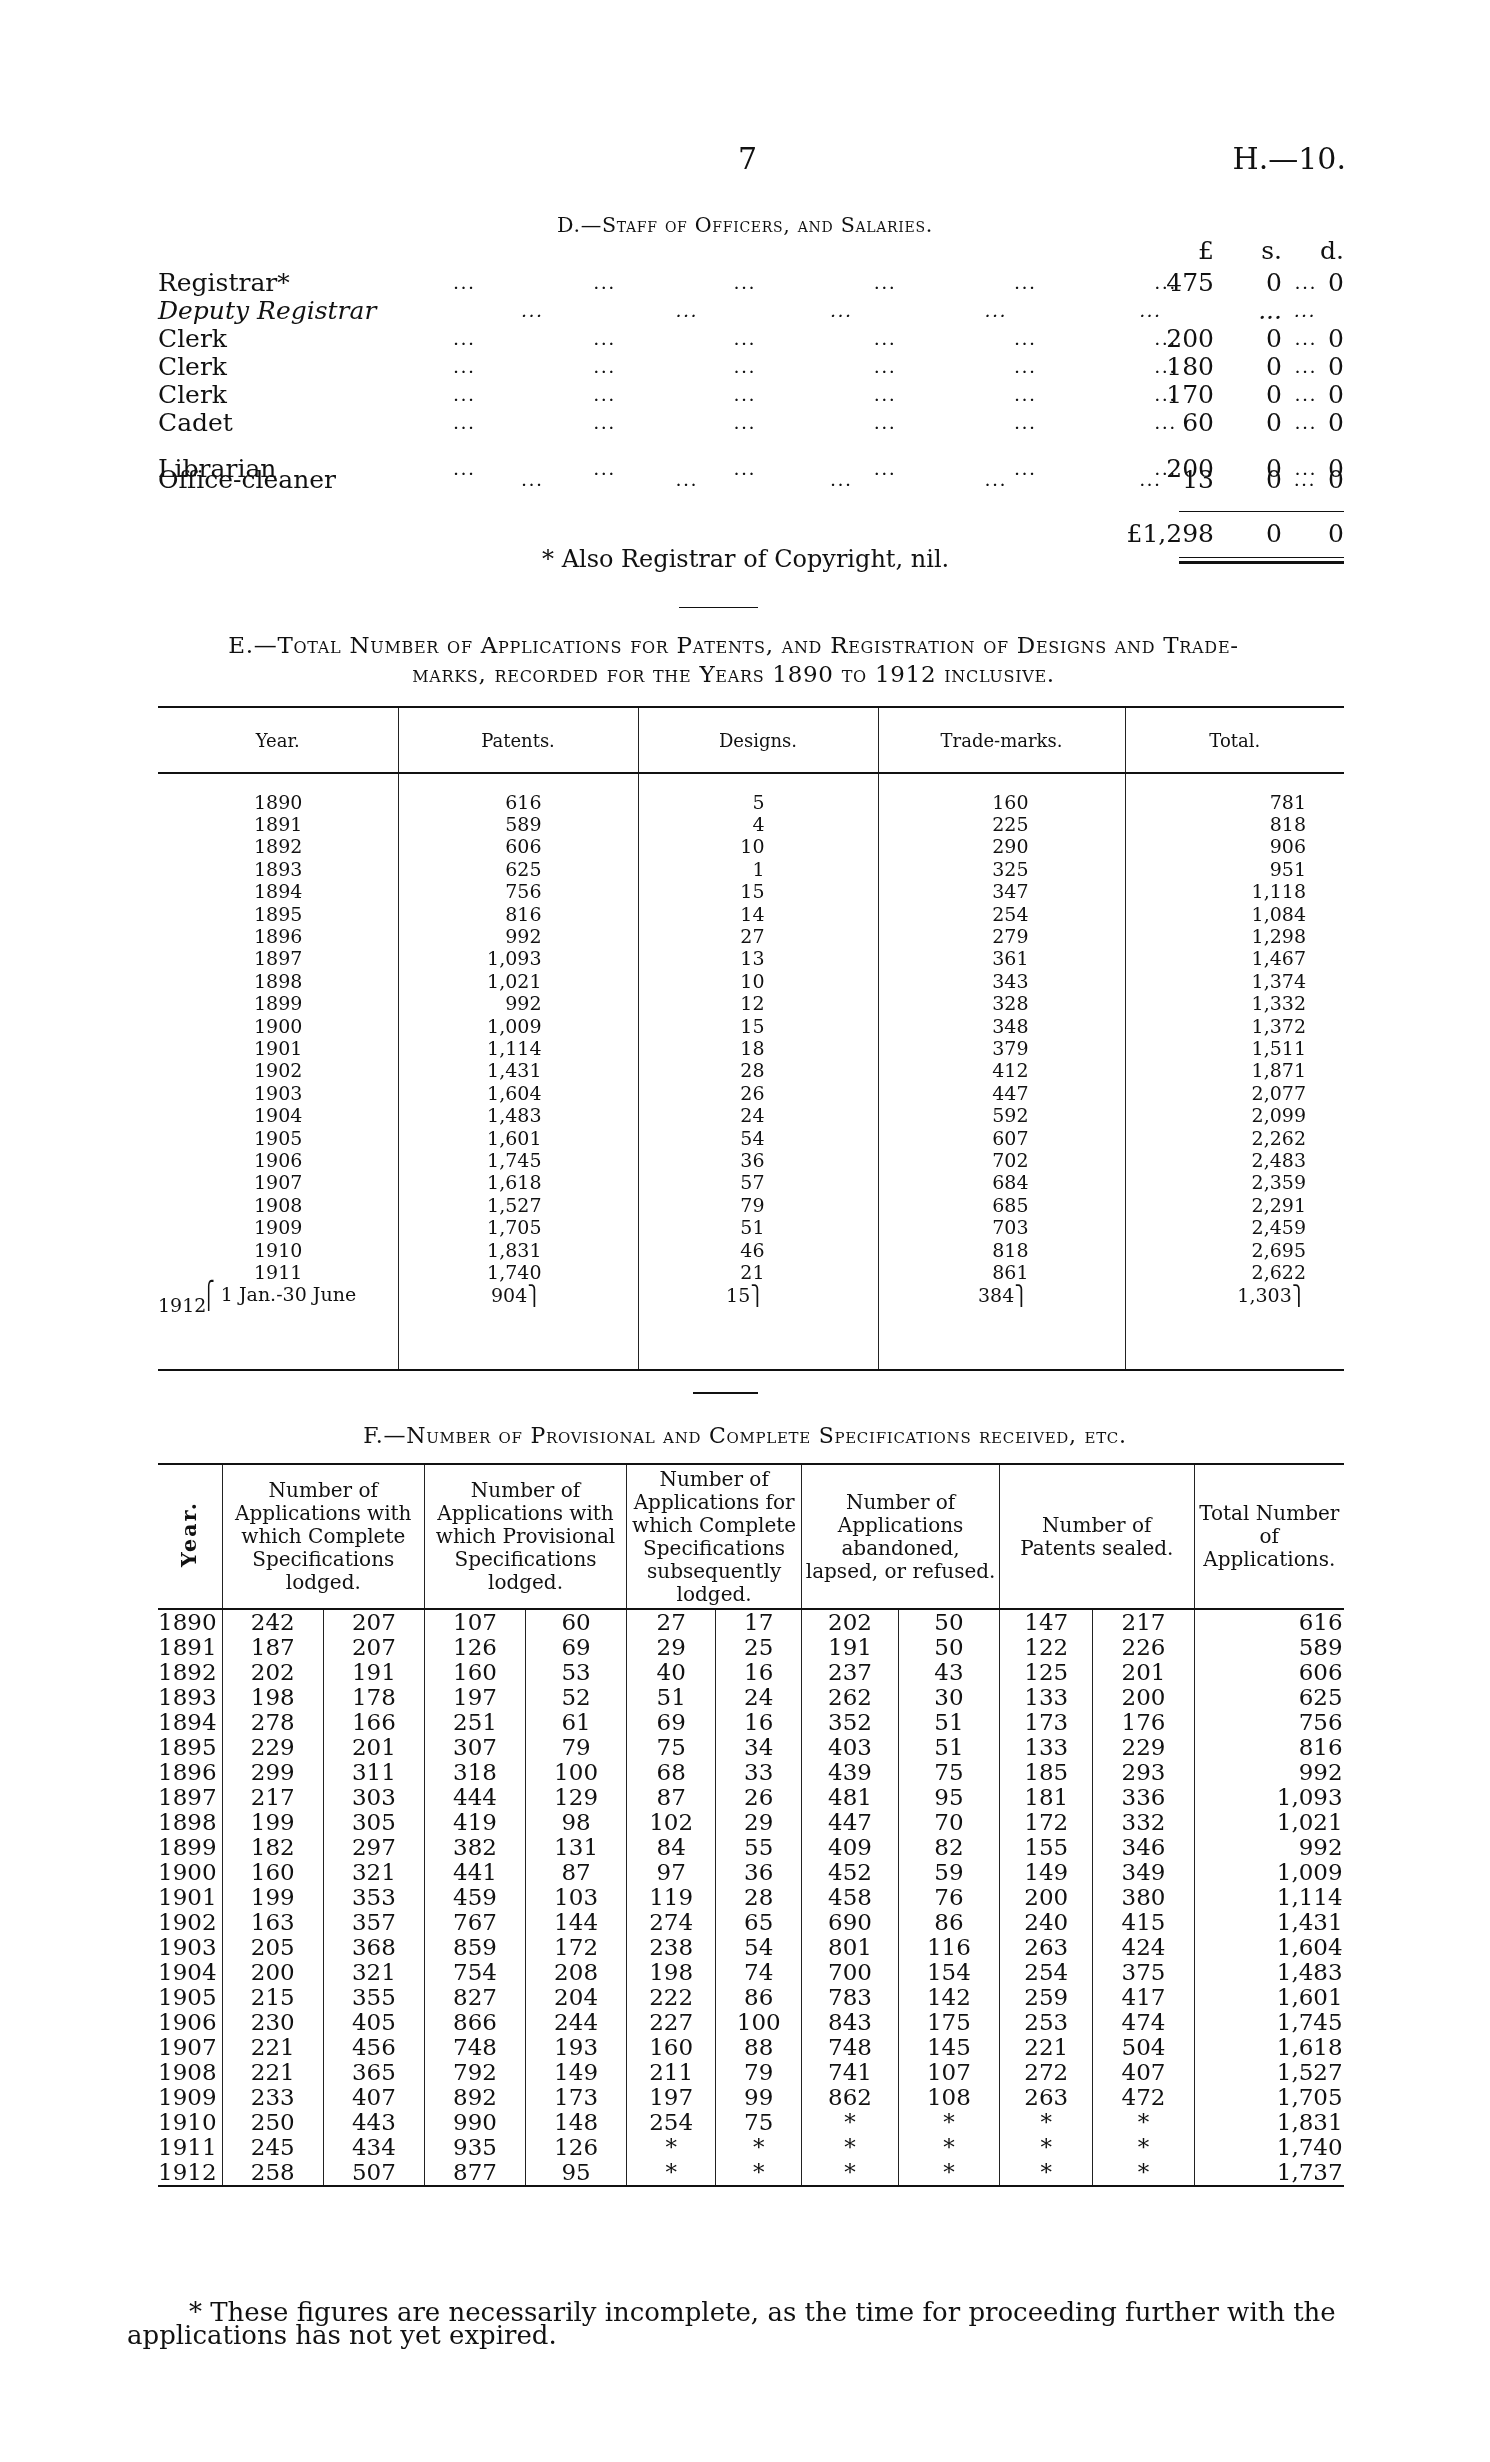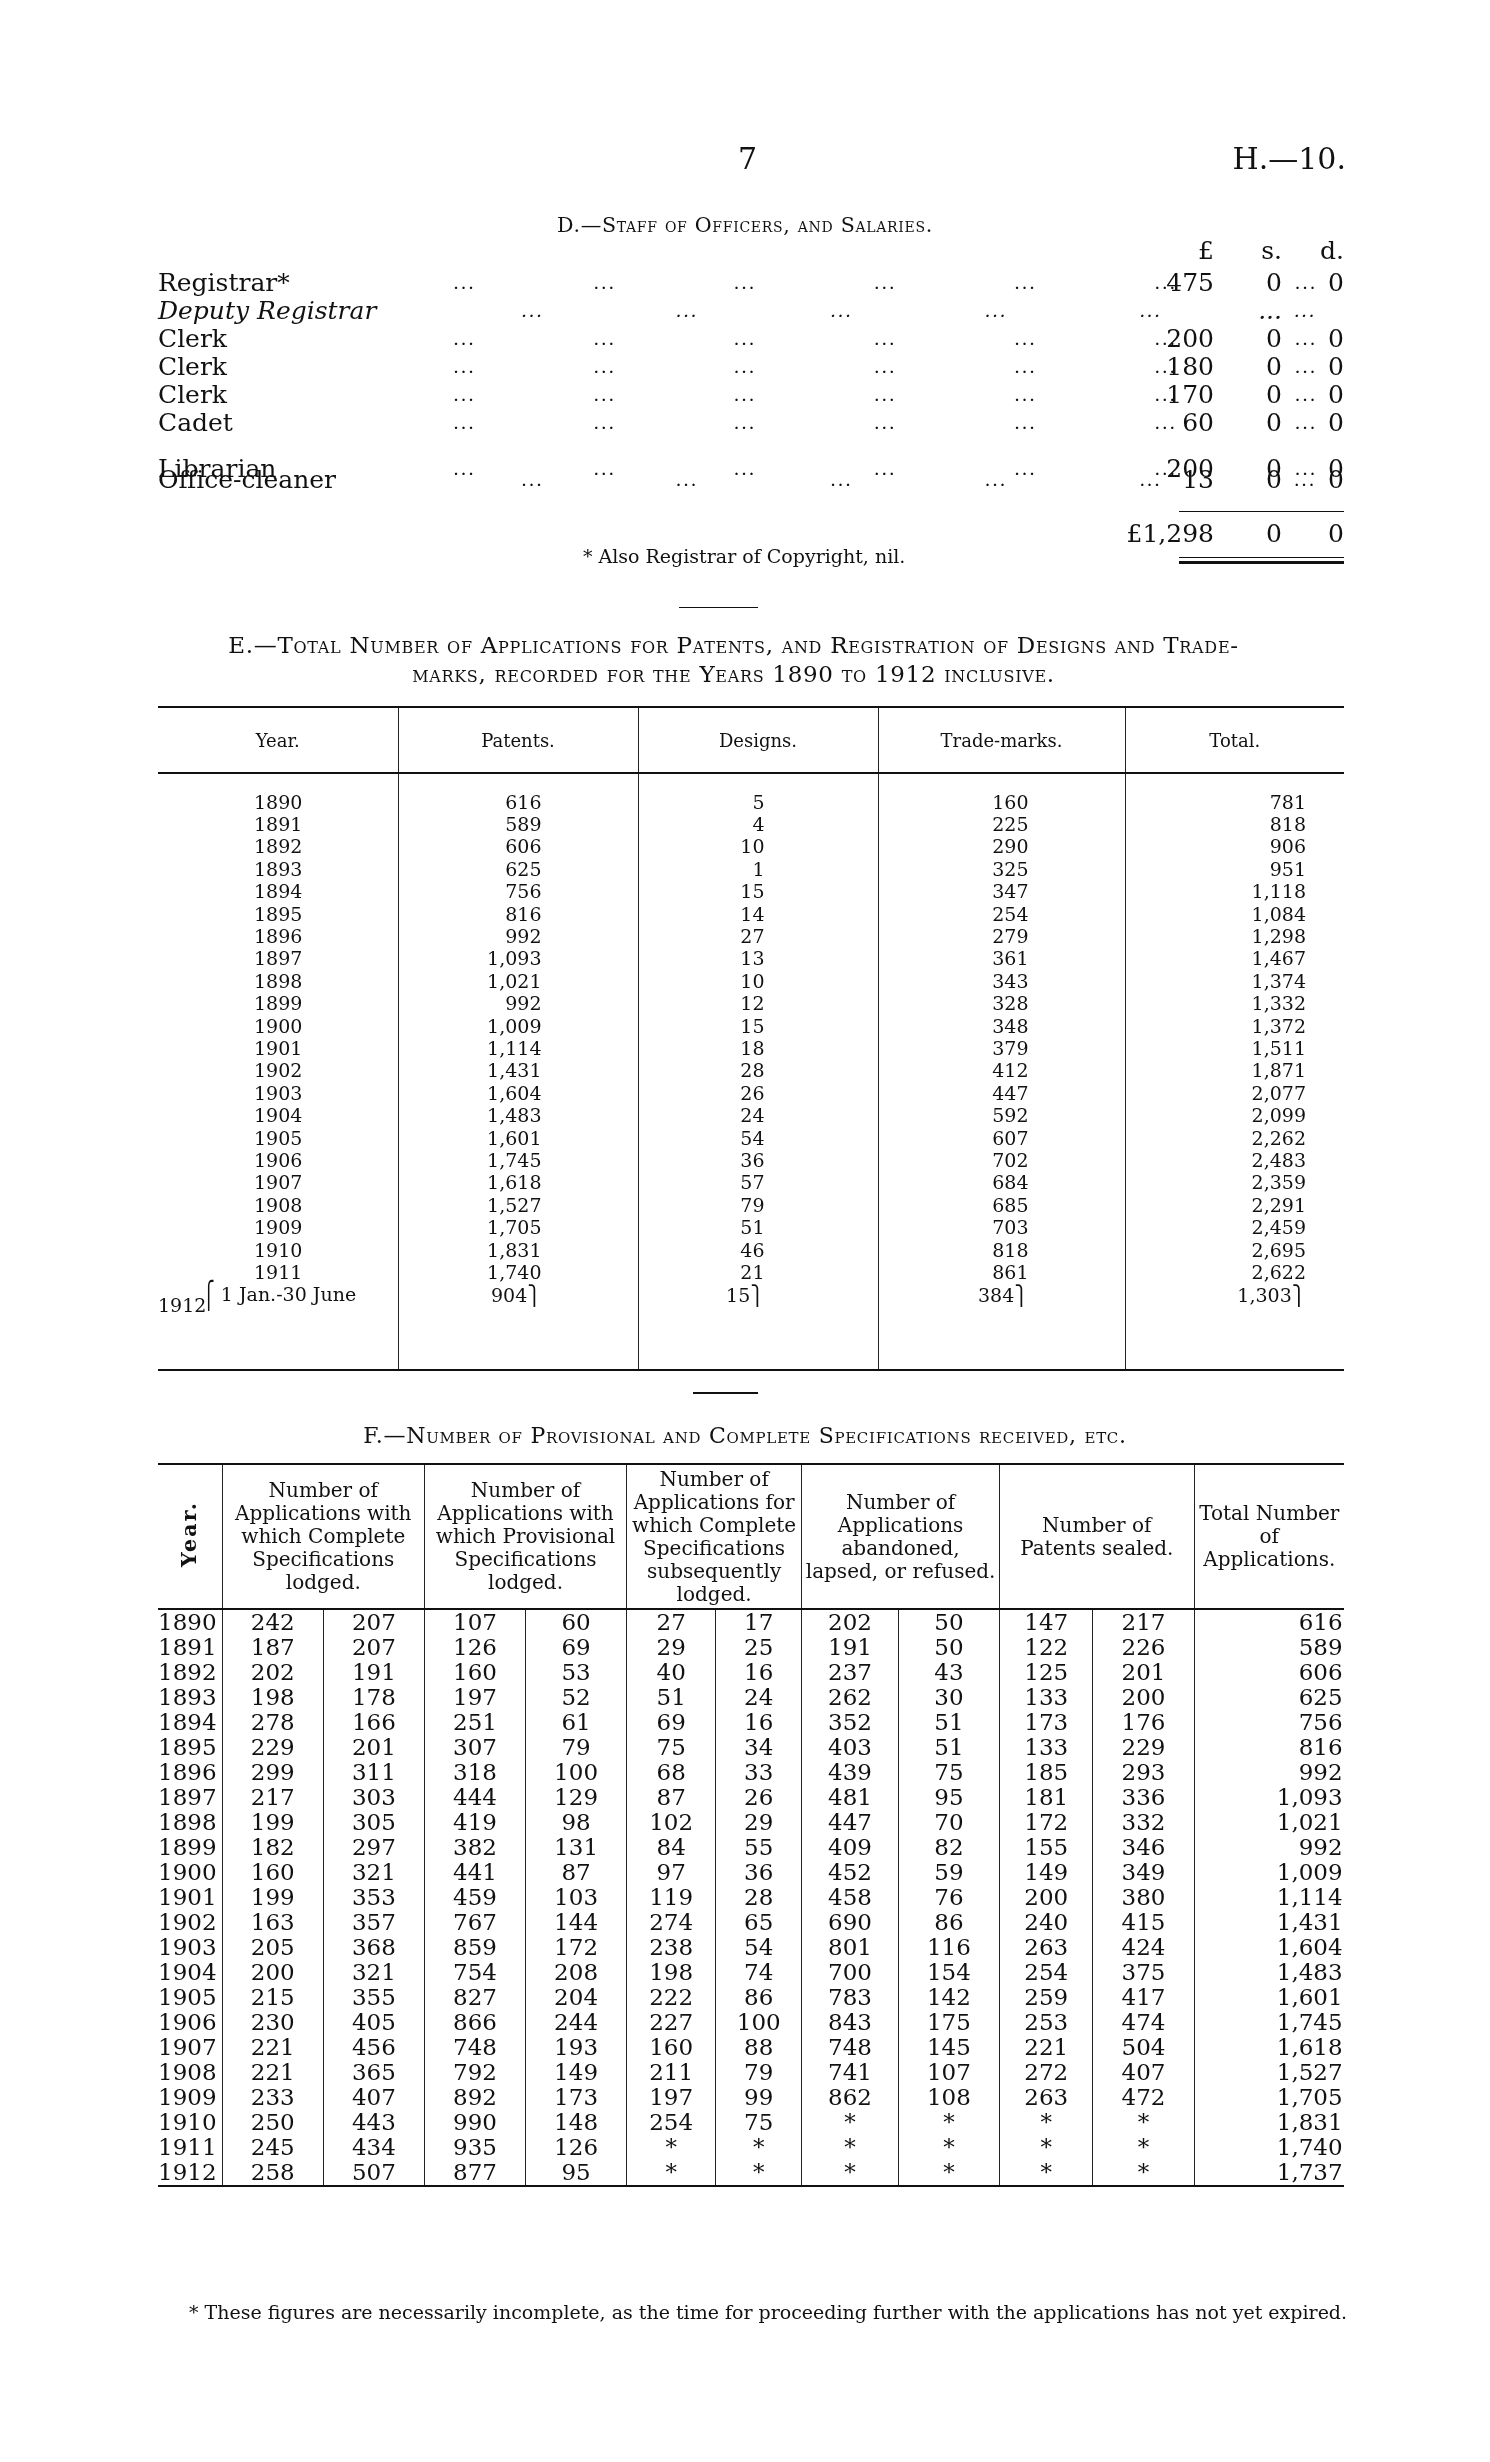--- a/index.html
+++ b/index.html
@@ -13,21 +13,21 @@
   
   .d-title { left:0; width:1490px; text-align:center; top:213px; font-size:20.6px; }
   .d-row { position:absolute; left:158px; width:1186px; height:27.4px; font-size:25px; line-height:27.4px; }
   .d-row .lbl { position:absolute; left:0; }
   .d-row .dots { position:absolute; left:295px; width:864px; display:flex; justify-content:space-between; font-size:19px; letter-spacing:1.4px; }
   .d-row .lb { position:absolute; right:130px; width:103px; text-align:right; }
   .d-row .s { position:absolute; right:62px; width:34px; text-align:right; }
   .d-row .d { position:absolute; right:0; width:34px; text-align:right; }
   .d-hdr { top:237px; }
   .rule { position:absolute; background:#111; }
-  .d-foot { left:542px; top:545px; font-size:19px;margin-left:41px; }
+  .d-foot { left:542px; top:545px; font-size:24px; }
   
   .e-title { left:123px; width:1221px; text-align:center; font-size:23px; line-height:29px; }
   table { border-collapse:collapse; position:absolute; font-family:"DejaVu Serif","Liberation Serif",serif; }
   .etab { left:158px; top:706px; width:1186px; font-size:19px; }
   .etab th { font-weight:normal; font-size:18px; height:62px; border-left:1.4px solid #222; border-top:2.1px solid #111; border-bottom:2.1px solid #111; }
   .etab th:first-child, .etab td:first-child { border-left:none; }
   .etab td { border-left:1.4px solid #222; height:22.4px; line-height:22px; padding:0; }
   .etab td.year { text-align:left; padding-left:96px; }
   .etab td.num { text-align:right; }
   .etab tr.spacer td { height:16.5px; }
@@ -43,21 +43,21 @@
   .ftab { left:158px; top:1463px; width:1186px; font-size:23px; }
   .ftab th.grp { font-weight:normal; font-size:20px; line-height:23px; border-left:1.4px solid #222; border-top:2.1px solid #111; border-bottom:2.1px solid #111; height:137px; padding:2.7px 2.7px; }
   .ftab th.grp:first-child { border-left:none; }
   .ftab th.sub { font-weight:normal; font-size:20.6px; border-left:1.4px solid #222; height:30px; vertical-align:bottom; padding:0; }
   .ftab td { border-left:1.4px solid #222; height:25px; line-height:25px; text-align:center; padding:0; }
   .ftab td:first-child, .ftab th.sub:first-child { border-left:none; }
   .ftab td.yr { text-align:left; font-size:23px; }
   .ftab td.tot { text-align:right; padding-right:1.4px; }
   .ftab tr.last td { border-bottom:2.7px solid #111; }
   .vert { writing-mode:vertical-rl; transform:rotate(180deg); font-weight:bold; font-size:20.6px; letter-spacing:2.1px; }
-  .f-foot { left:127px; top:2301px; width:1227px; font-size:19px; line-height:23px; text-indent:62px; }
+  .f-foot { left:127px; top:2301px; width:1227px; font-size:26px; line-height:23px; text-indent:62px; }
 </style>
 </head>
 <body>
 
 <div class="abs page-no">7</div>
 <div class="abs doc-ref">H.—10.</div>
 
 <div class="abs d-title sc">D.—Staff of Officers, and Salaries.</div>
 <div class="d-row d-hdr">
   <span class="lb">£</span>

